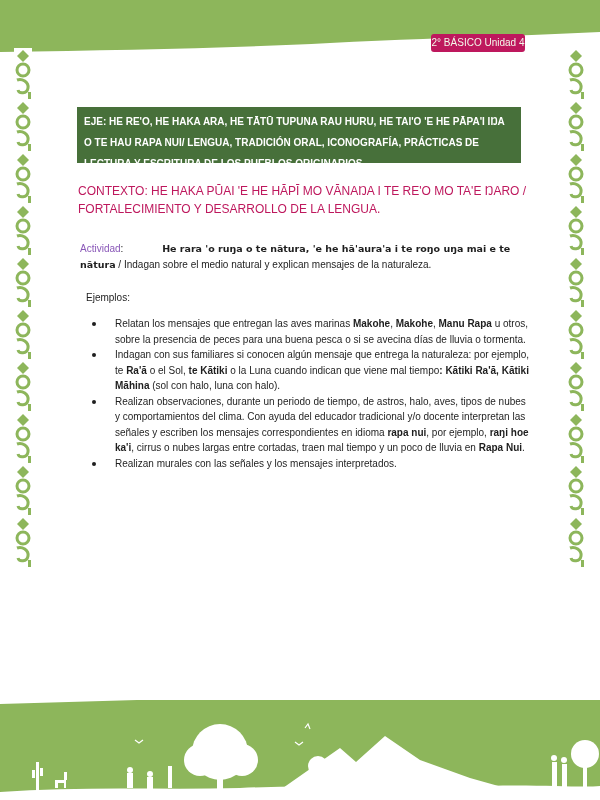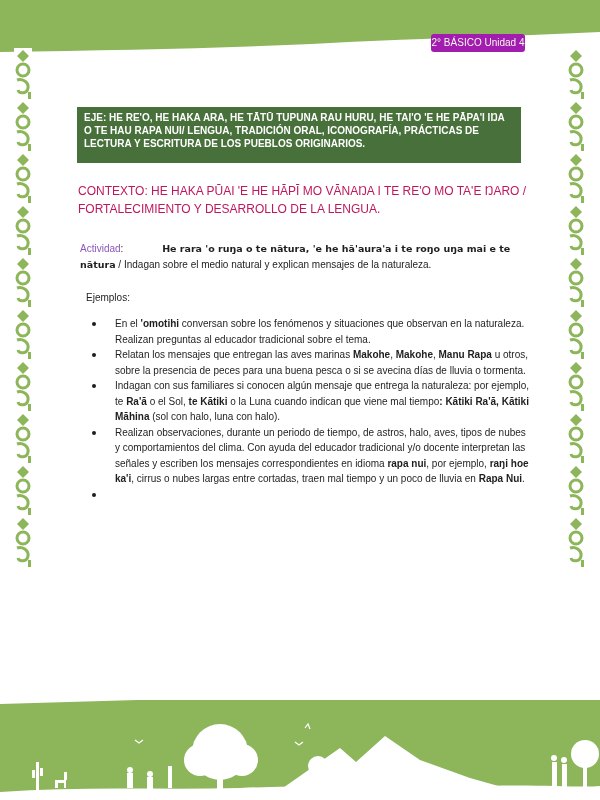--- a/index.html
+++ b/index.html
@@ -6,38 +6,38 @@
   body {
     width: 600px; height: 800px; position: relative; overflow: hidden;
     background: #ffffff;
     font-family: "Liberation Sans", "DejaVu Sans", sans-serif;
     color: #1e1e1e;
   }
   .top-wave { position: absolute; left: 0; top: 0; width: 600px; height: 60px; }
   .bottom-wave { position: absolute; left: 0; top: 700px; width: 600px; height: 100px; }
   .unit-tab {
     position: absolute; left: 431px; top: 34px; width: 94px; height: 18px;
-    background: #a21caf; border-radius: 3px;
+    background: #be185d; border-radius: 3px;
     color: #f3f8ea; font-size: 10px; line-height: 18px; text-align: center;
   }
   .unit-tab-stem { position: absolute; left: 502px; top: 28px; width: 2px; height: 8px; background: #8db65b; }
   .border-col { position: absolute; top: 48px; width: 18px; height: 520px; }
   .border-left { left: 14px; }
   .border-right { left: 567px; }
 
   .page-title {
     position: absolute; left: 0; width: 600px; top: 79px;
     text-align: center; font-weight: bold; font-size: 13px; letter-spacing: 0.1px;
     color: #1a1a1a;
     margin-top: 44px;
   }
   .eje-box {
     position: absolute; left: 77px; top: 107px; width: 444px; height: 56px;
     background: #47703a; box-sizing: border-box; padding: 4px 6px 0 7px;
-    color: #ffffff; font-weight: bold; font-size: 10px; line-height: 13px;
+    color: #ffffff; font-weight: bold; font-size: 10px; line-height: 21px;
   }
   .contexto {
     position: absolute; left: 78px; top: 183px; width: 450px;
     color: #be185d; font-size: 12px; line-height: 17.5px;
   }
   .actividad {
     position: absolute; left: 80px; top: 241px; width: 450px;
     font-size: 10px; line-height: 15.5px; color: #1e1e1e;
   }
   .actividad .label { color: #8a58b8; }
@@ -89,25 +89,24 @@
 </div>
 
 <div class="contexto">CONTEXTO: HE HAKA PŪAI 'E HE HĀPĪ MO VĀNAŊA I TE RE'O MO TA'E ŊARO / FORTALECIMIENTO Y DESARROLLO DE LA LENGUA.</div>
 
 <div class="actividad">
   <span class="label">Actividad</span><span>: </span><b>He rara 'o ruŋa o te nātura, 'e he hā'aura'a i te roŋo uŋa mai e te nātura</b><span> / Indagan sobre el medio natural y explican mensajes de la naturaleza.</span>
 </div>
 
 <div class="ejemplos-label">Ejemplos:</div>
 <ul class="bullets" id="ejemplos-list">
-    <li><span class="dot"></span><span>En el </span><b>'omotihi</b><span> conversan sobre los fenómenos y situaciones que observan en la naturaleza. Realizan preguntas al educador tradicional sobre el tema.</span></li>
     <li><span class="dot"></span><span>Relatan los mensajes que entregan las aves marinas </span><b>Makohe</b><span>, </span><b>Makohe</b><span>, </span><b>Manu Rapa</b><span> u otros, sobre la presencia de peces para una buena pesca o si se avecina días de lluvia o tormenta.</span></li>
     <li><span class="dot"></span><span>Indagan con sus familiares si conocen algún mensaje que entrega la naturaleza: por ejemplo, te </span><b>Ra'ā</b><span> o el Sol, </span><b>te Kātiki</b><span> o la Luna cuando indican que viene mal tiempo</span><b>: Kātiki Ra'ā, Kātiki Māhina</b><span> (sol con halo, luna con halo).</span></li>
     <li><span class="dot"></span><span>Realizan observaciones, durante un periodo de tiempo, de astros, halo, aves, tipos de nubes y comportamientos del clima. Con ayuda del educador tradicional y/o docente interpretan las señales y escriben los mensajes correspondientes en idioma </span><b>rapa nui</b><span>, por ejemplo, </span><b>raŋi hoe ka'i</b><span>, cirrus o nubes largas entre cortadas, traen mal tiempo y un poco de lluvia en </span><b>Rapa Nui</b><span>.</span></li>
-    <li><span class="dot"></span></li>
+    <li><span class="dot"></span><span>Realizan murales con las señales y los mensajes interpretados.</span></li>
   </ul>
 
 <svg class="bottom-wave" viewBox="0 0 600 100" preserveAspectRatio="none">
   <path d="M0,4 C150,0 300,-6 430,-6 C500,-6 560,-4 600,-4 V100 H0 Z" fill="#8db65b"></path>
   <g fill="#ffffff">
 
     <path d="M0,92 C80,86 160,90 240,88 C320,84 400,90 480,86 C540,84 580,88 600,86 V100 H0 Z"></path>
 
     <rect x="36" y="62" width="3" height="28"></rect>
       <rect x="32" y="70" width="3" height="8"></rect>

